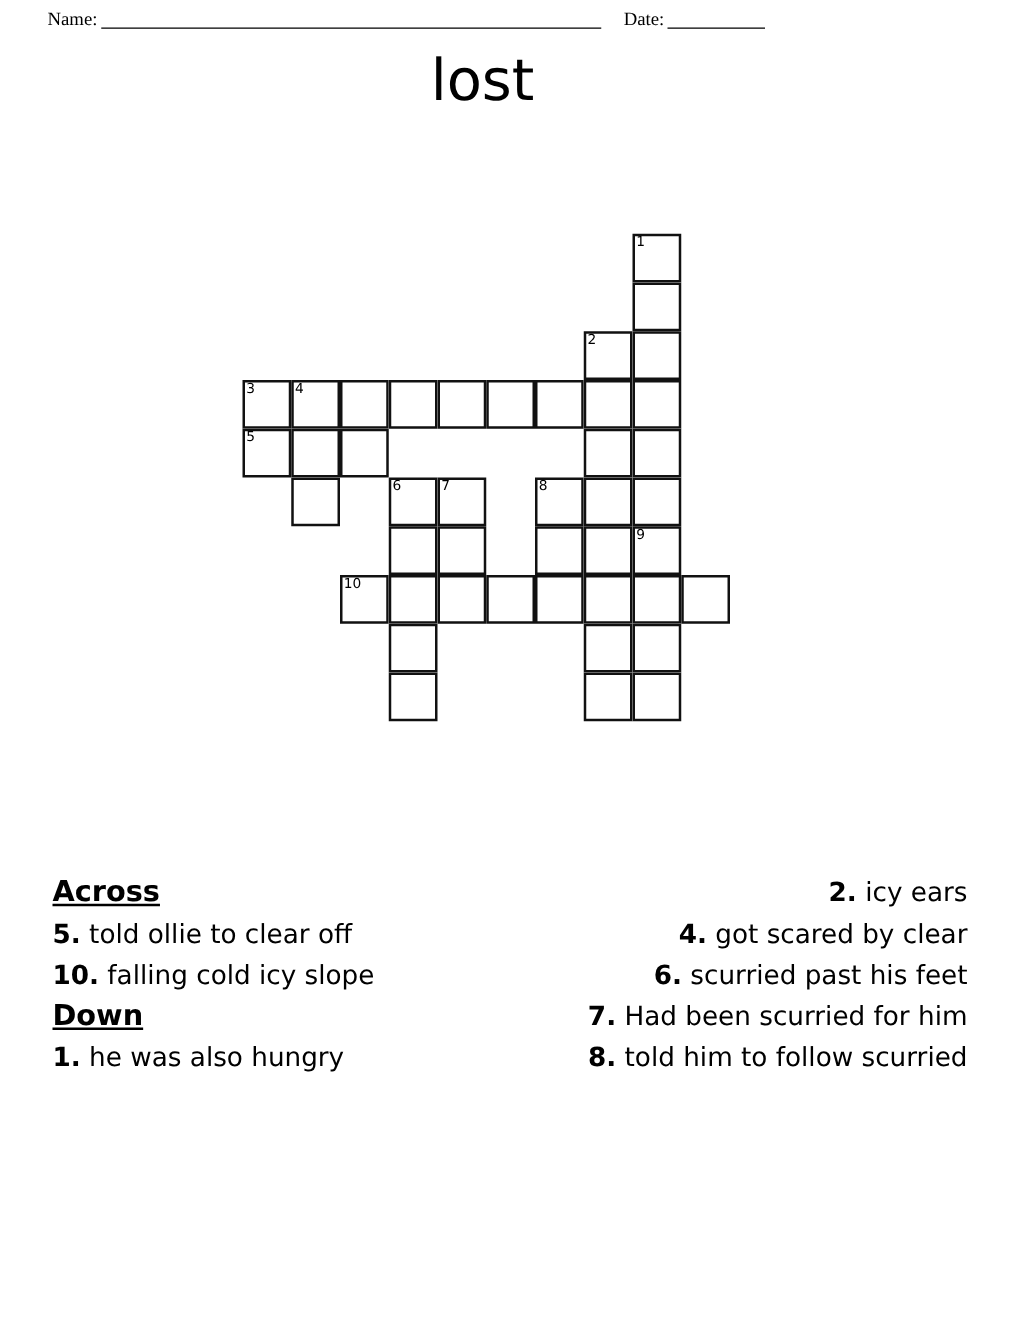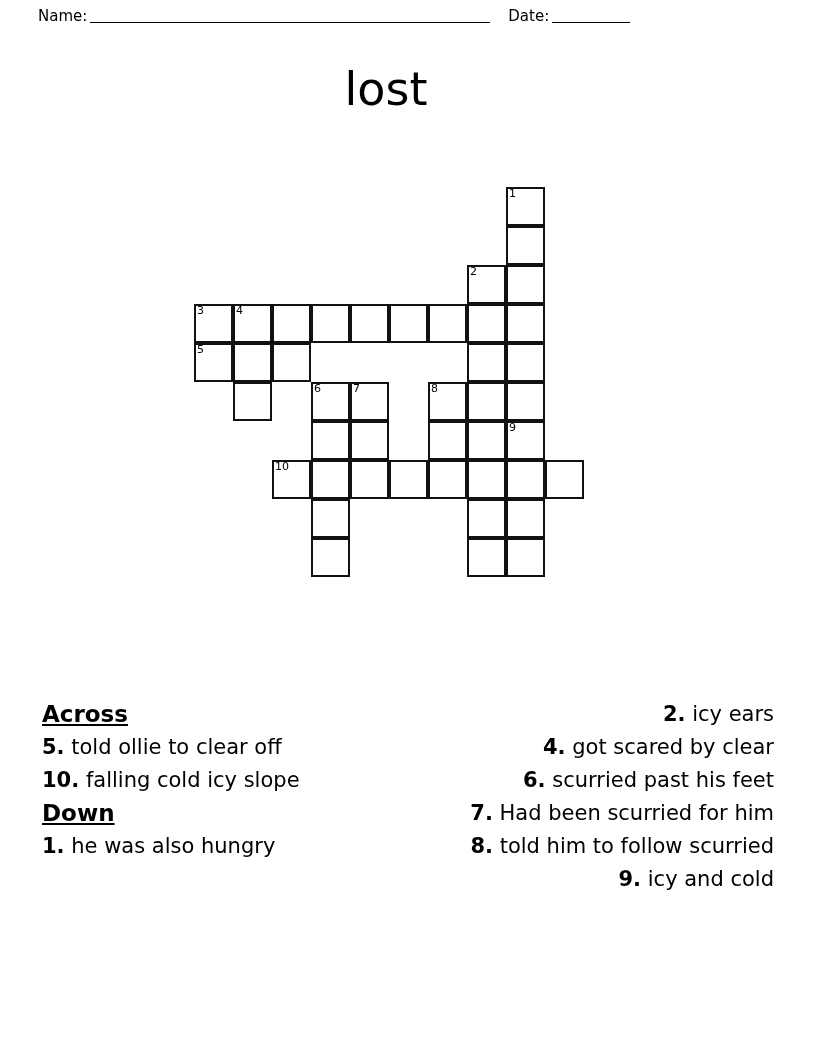--- a/index.html
+++ b/index.html
@@ -26,20 +26,21 @@
     display: flex;
     align-items: center;
     padding: 4px 38px 0 38px;
     box-sizing: border-box;
     font-size: 15px;
   }
   .hdr-label {
     white-space: nowrap;
     font-size: 15px;
     line-height: 18px;
+    font-family: Liberation Serif, serif;
   }
   .hdr-rule {
     flex: 0 0 auto;
     border-bottom: 1px solid #000;
     height: 13px;
     margin: 0 4px 0 3px;
   }
   .rule-name { width: 400px; }
   .rule-date { width: 78px; }
   .hdr-gap { width: 14px; }
@@ -49,21 +50,20 @@
     position: absolute;
     left: 0;
     top: 36px;
     width: 772px;
     text-align: center;
     font-size: 46px;
     line-height: 56px;
     font-weight: 400;
     font-family: "DejaVu Sans", sans-serif;
     letter-spacing: 0px;
-    margin-top: 25px;
   }
 
   
   #grid-wrap {
     position: absolute;
     left: 0;
     top: 0;
     width: 816px;
     height: 620px;
     pointer-events: none;
@@ -222,16 +222,15 @@
         <span class="clue-item"><span class="cnum">1.</span><span class="ctext"> he was also hungry</span></span>
       </div>
   </div>
   <div class="clue-col right">
     <div id="down-right-list">
         <span class="clue-item"><span class="cnum">2.</span><span class="ctext"> icy ears</span></span>
         <span class="clue-item"><span class="cnum">4.</span><span class="ctext"> got scared by clear</span></span>
         <span class="clue-item"><span class="cnum">6.</span><span class="ctext"> scurried past his feet</span></span>
         <span class="clue-item"><span class="cnum">7.</span><span class="ctext"> Had been scurried for him</span></span>
         <span class="clue-item"><span class="cnum">8.</span><span class="ctext"> told him to follow scurried</span></span>
-        <span class="clue-item"><span class="cnum">9.</span><span class="ctext"> icy and cold</span></span>
       </div>
   </div>
 </div>
 
 </body></html>

